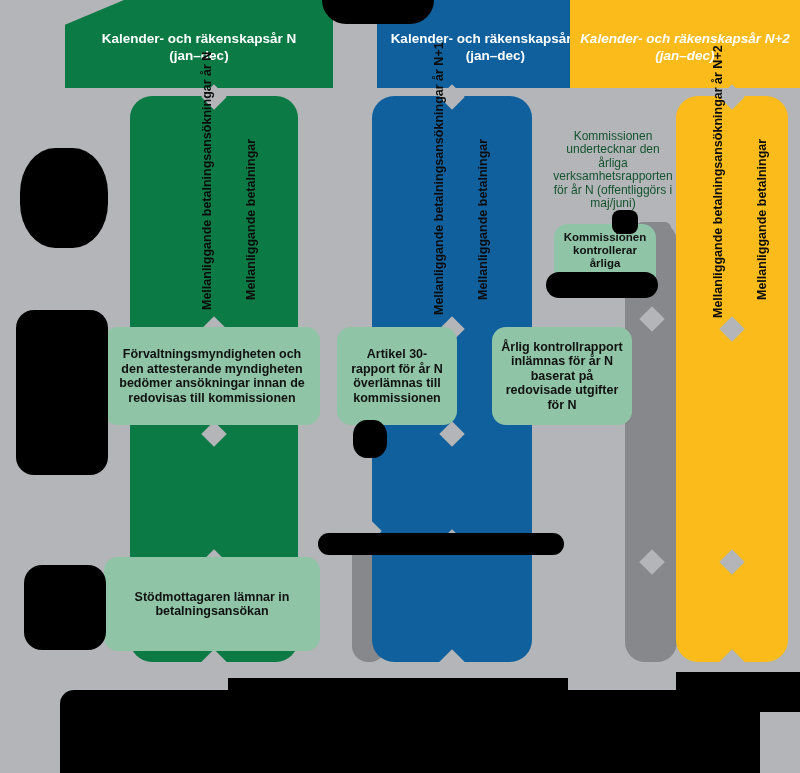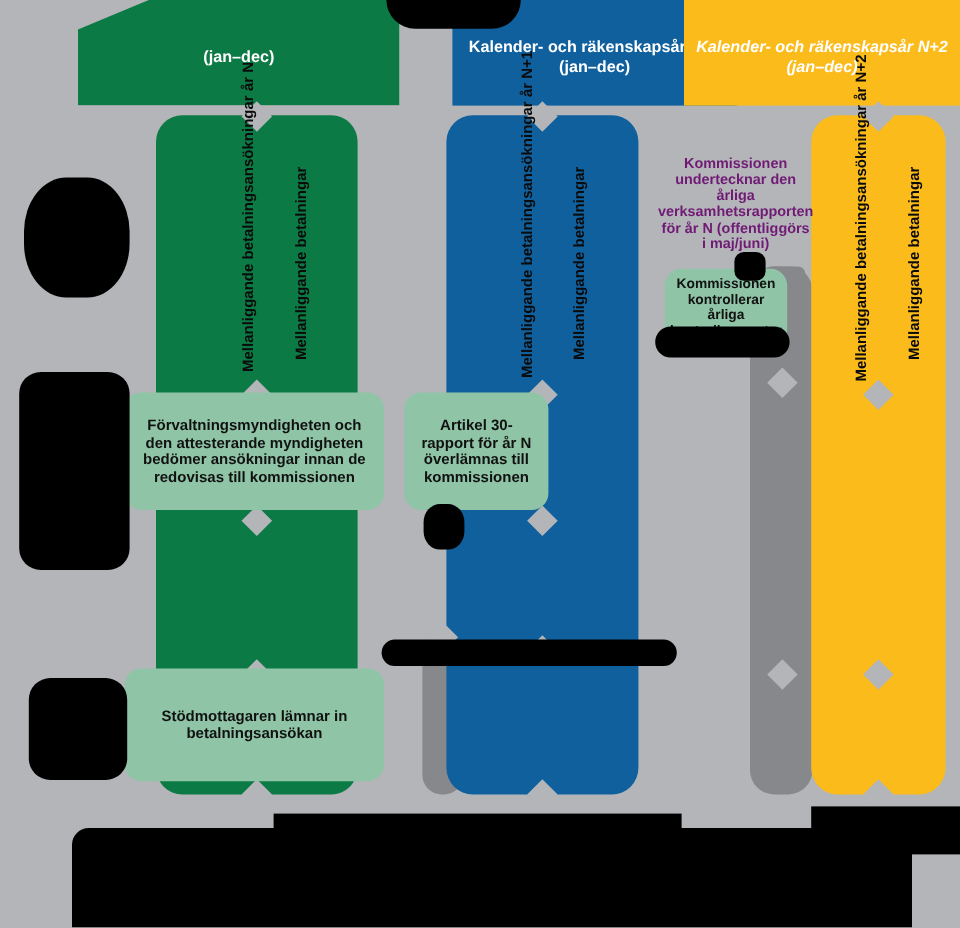--- a/index.html
+++ b/index.html
@@ -101,22 +101,22 @@
     display:flex;
     align-items:center;
     justify-content:center;
     padding:6px 8px;
     box-sizing:border-box;
   }
   .gbox{
     position:absolute;
     background:#b3b5b8;
     border-radius:14px;
-    color:#701a75;
-    font-weight:bold;
+    color:#14532d;
+    font-weight:normal;
     font-size:12px;
     line-height:13.5px;
     text-align:center;
     display:flex;
     align-items:center;
     justify-content:center;
     padding:6px 8px;
     box-sizing:border-box;
   }
 
@@ -136,20 +136,21 @@
     transform:rotate(45deg);
   }
 </style>
 </head>
 <body>
 
 <div id="stage">
 
   <div class="year-head" id="head-n">
     <div>
+      <div>Kalender- och räkenskapsår N</div>
       <div>(jan–dec)</div>
     </div>
   </div>
   <div class="year-head" id="head-n1">
     <div>
       <div>Kalender- och räkenskapsår N+1</div>
       <div>(jan–dec)</div>
     </div>
   </div>
   <div class="year-head" id="head-n2">
@@ -197,20 +198,21 @@
   <div class="vlabel" style="left:711px;top:318px;">Mellanliggande betalningsansökningar år N+2</div>
   <div class="vlabel" style="left:755px;top:300px;">Mellanliggande betalningar</div>
 
   <div class="pbox" style="left:104px;top:327px;width:216px;height:98px;">Förvaltningsmyndigheten och den attesterande myndigheten bedömer ansökningar innan de redovisas till kommissionen</div>
 
   <div class="pbox" style="left:104px;top:557px;width:216px;height:94px;">Stödmottagaren lämnar in betalningsansökan</div>
 
   <div class="pbox" style="left:337px;top:327px;width:120px;height:98px;">Artikel 30-rapport för år N överlämnas till kommissionen</div>
 
 
+  <div class="pbox" style="left:492px;top:327px;width:140px;height:98px;">Årlig kontrollrapport inlämnas för år N baserat på redovisade utgifter för N</div>
 
   <div class="gbox" style="left:555px;top:120px;width:116px;height:100px;">Kommissionen undertecknar den årliga verksamhetsrapporten för år N (offentliggörs i maj/juni)</div>
 
   <div class="pbox" style="left:554px;top:224px;width:102px;height:66px;font-size:11.5px;line-height:13px;">Kommissionen kontrollerar årliga kontrollrapporter</div>
 
   <div class="redact r-diamond" style="left:20px;top:148px;width:88px;height:100px;"></div>
   <div class="redact r-round" style="left:16px;top:310px;width:92px;height:165px;"></div>
   <div class="redact r-round" style="left:24px;top:565px;width:82px;height:85px;"></div>
 
   <div class="redact" style="left:322px;top:0;width:112px;height:24px;border-radius:0 0 26px 26px;"></div>

